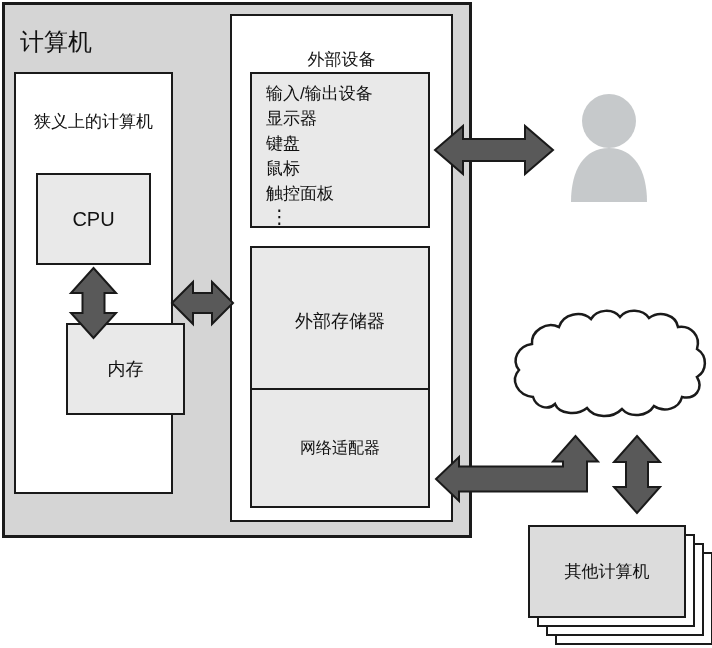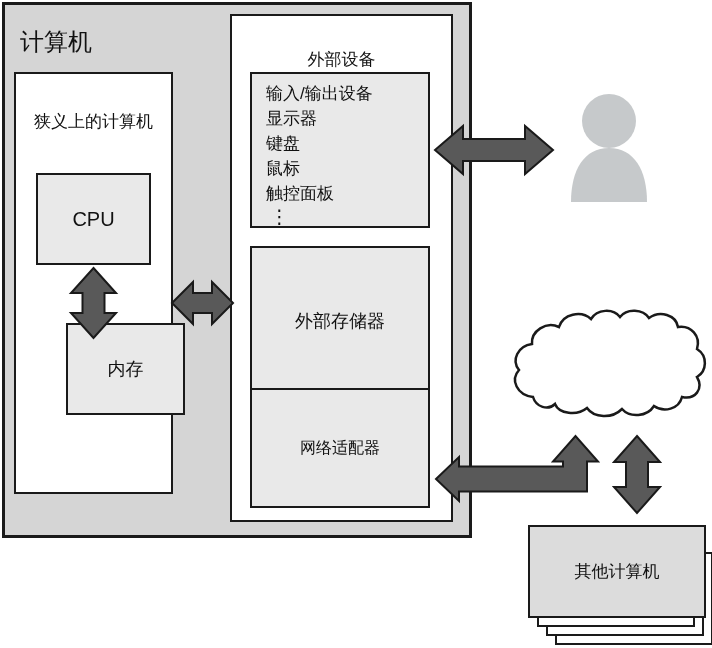--- a/index.html
+++ b/index.html
@@ -31,21 +31,21 @@
   #computer-label{left:20px;top:26px;font-size:24px;}
   #narrow-label{left:15px;top:110px;width:157px;text-align:center;font-size:17px;}
   #external-label{left:230px;top:32px;width:223px;text-align:center;font-size:17px;margin-top:16px;}
   #io-lines{left:266px;top:81px;font-size:17px;line-height:25px;}
   #io-lines .ellipsis-row{font-size:19px;letter-spacing:0;line-height:22px;padding-left:4px;}
   #network-label{left:560px;top:357px;width:100px;text-align:center;font-size:17px;}
   .stack-layer{border:2px solid var(--border);background:var(--panel_fill);}
   #stack-4{left:555px;top:552px;width:158px;height:93px;}
   #stack-3{left:546px;top:543px;width:158px;height:93px;}
   #stack-2{left:537px;top:534px;width:158px;height:93px;}
-  #stack-front{left:528px;top:525px;width:178px;height:93px;border:2px solid var(--border);background:var(--stack_fill);font-size:17px;}
+  #stack-front{left:528px;top:525px;width:158px;height:93px;border:2px solid var(--border);background:var(--stack_fill);font-size:17px;}
   #overlay-svg{position:absolute;left:0;top:0;z-index:5;pointer-events:none;}
   .arrow{fill:var(--arrow_fill);stroke:var(--border);stroke-width:2;stroke-linejoin:miter;}
   .cloud{fill:#ffffff;stroke:var(--border);stroke-width:2.5;}
   .person{fill:var(--person_fill);}
 </style>
 </head>
 <body>
 
 <div class="stage">
 

